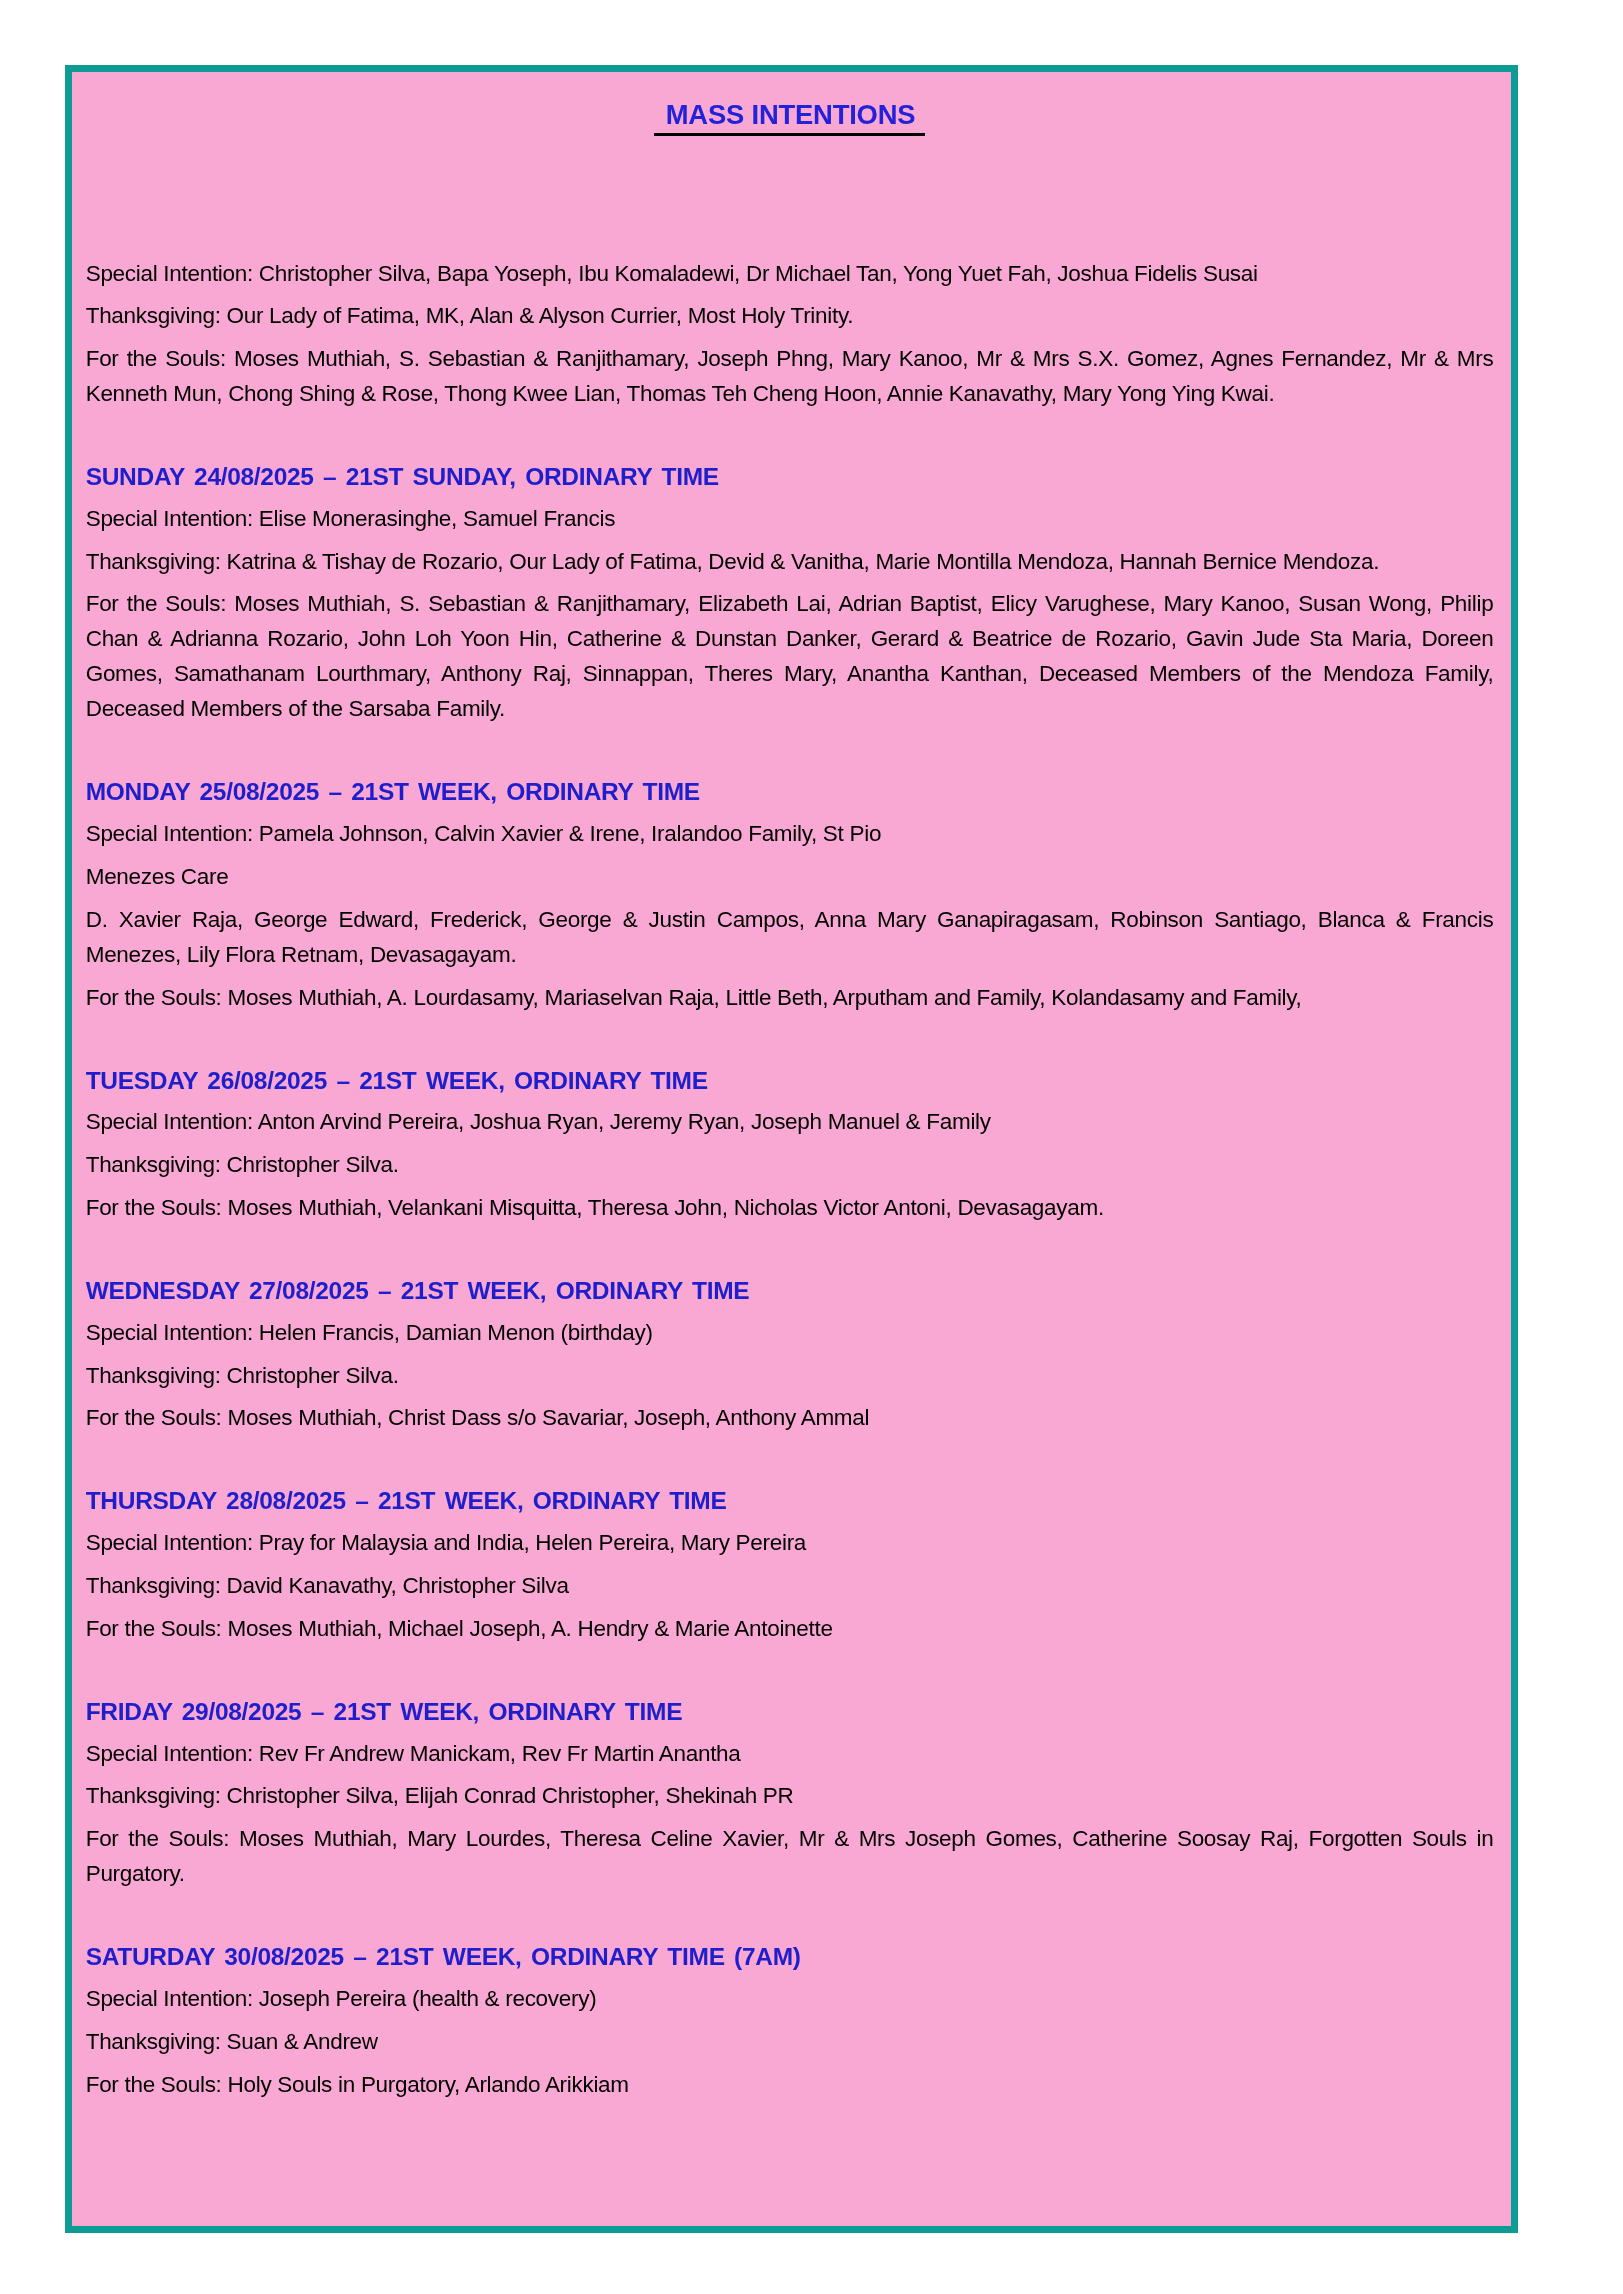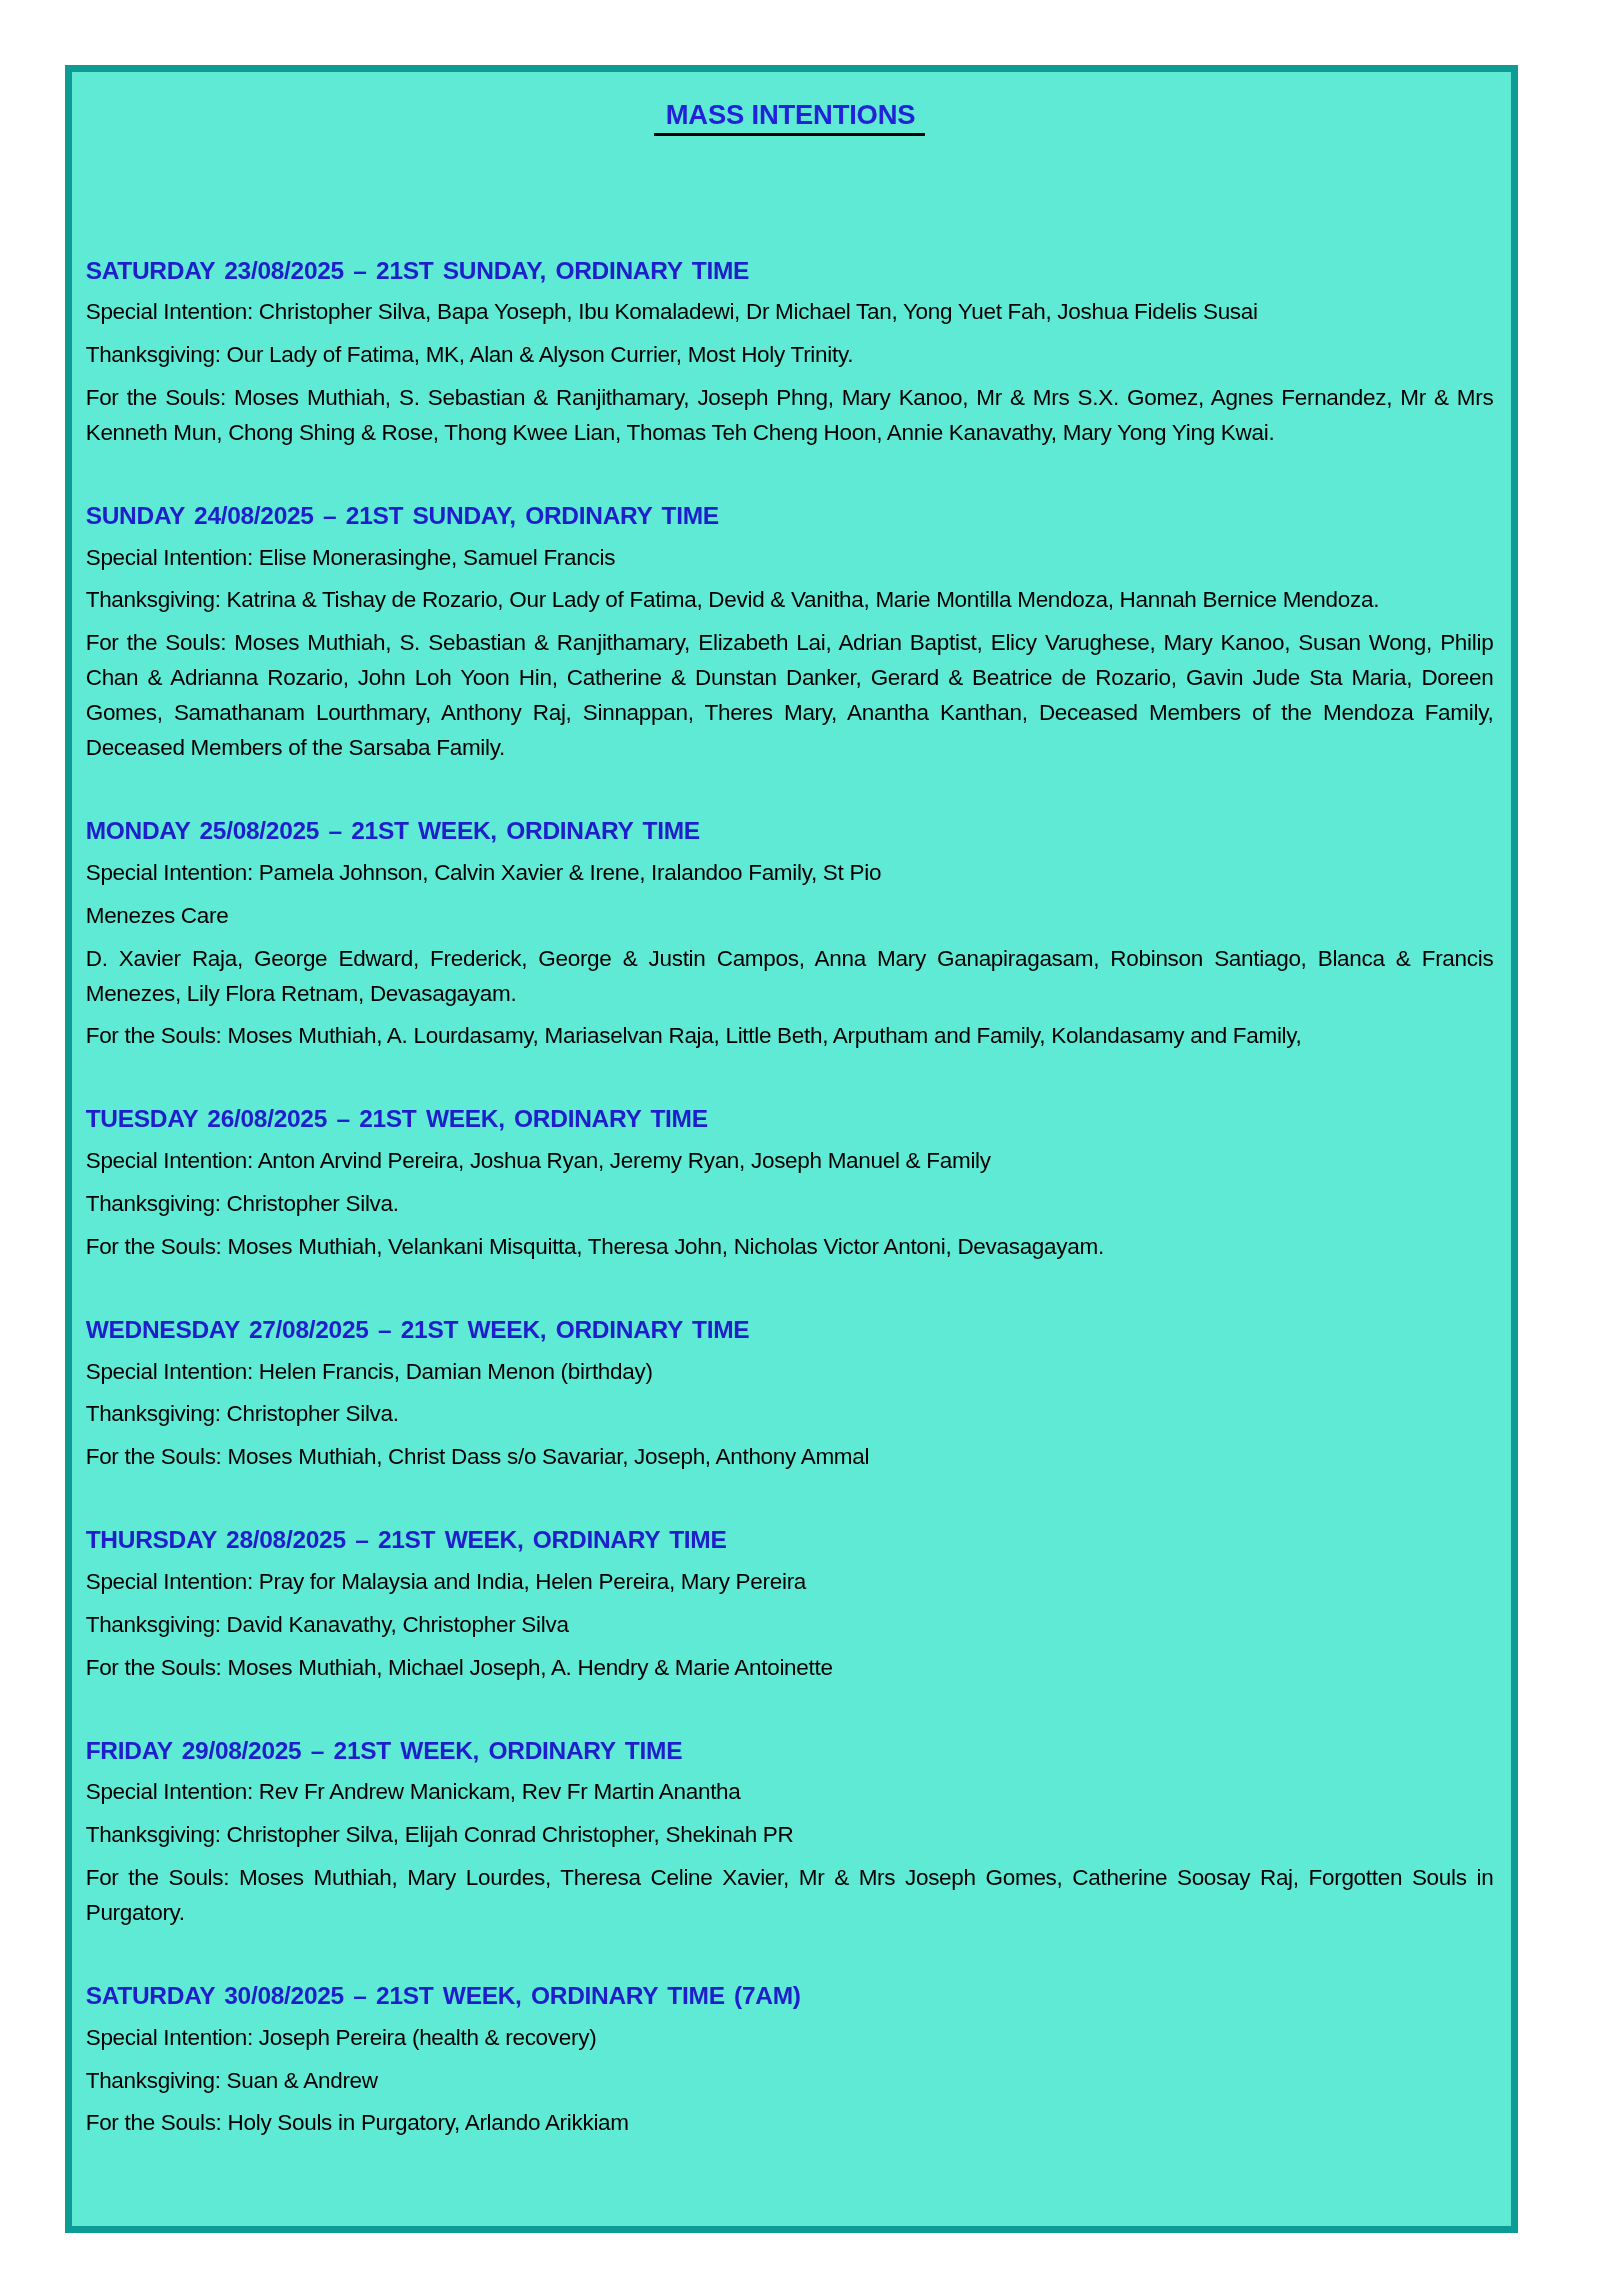--- a/index.html
+++ b/index.html
@@ -18,21 +18,21 @@
   .sheet {
     position: absolute;
     left: 65px;
     top: 65px;
     width: 1453px;
     height: 2168px;
     box-sizing: border-box;
     border: 7.8px solid var(--border-teal, #0d9b95);
     padding: 25.5px 17.6px 0 13.7px;
     overflow: hidden;
-    background: #5eead4;
+    background: #f9a8d4;
   }
   .title-row {
     text-align: center;
     margin: 0 0 120px 0;
   }
   .title-text {
     display: inline-block;
     font-size: 27.4px;
     font-weight: bold;
     line-height: 33px;
@@ -70,21 +70,20 @@
 </style>
 </head>
 <body>
 
 <div class="sheet">
   <div class="title-row">
     <span class="title-text">MASS INTENTIONS</span>
   </div>
   <div>
   <div class="section">
-    <h2 class="section-heading">SATURDAY 23/08/2025 – 21ST SUNDAY, ORDINARY TIME</h2>
     <div>
           <p class="para"><span class="label">Special Intention: </span><span>Christopher Silva, Bapa Yoseph, Ibu Komaladewi, Dr Michael Tan, Yong Yuet Fah, Joshua Fidelis Susai</span></p>
           <p class="para"><span class="label">Thanksgiving: </span><span>Our Lady of Fatima, MK, Alan &amp; Alyson Currier, Most Holy Trinity.</span></p>
           <p class="para"><span class="label">For the Souls: </span><span>Moses Muthiah, S. Sebastian &amp; Ranjithamary, Joseph Phng, Mary Kanoo, Mr &amp; Mrs S.X. Gomez, Agnes Fernandez, Mr &amp; Mrs Kenneth Mun, Chong Shing &amp; Rose, Thong Kwee Lian, Thomas Teh Cheng Hoon, Annie Kanavathy, Mary Yong Ying Kwai.</span></p>
         </div>
   </div>
 
   <div class="section">
     <h2 class="section-heading">SUNDAY 24/08/2025 – 21ST SUNDAY, ORDINARY TIME</h2>
     <div>

